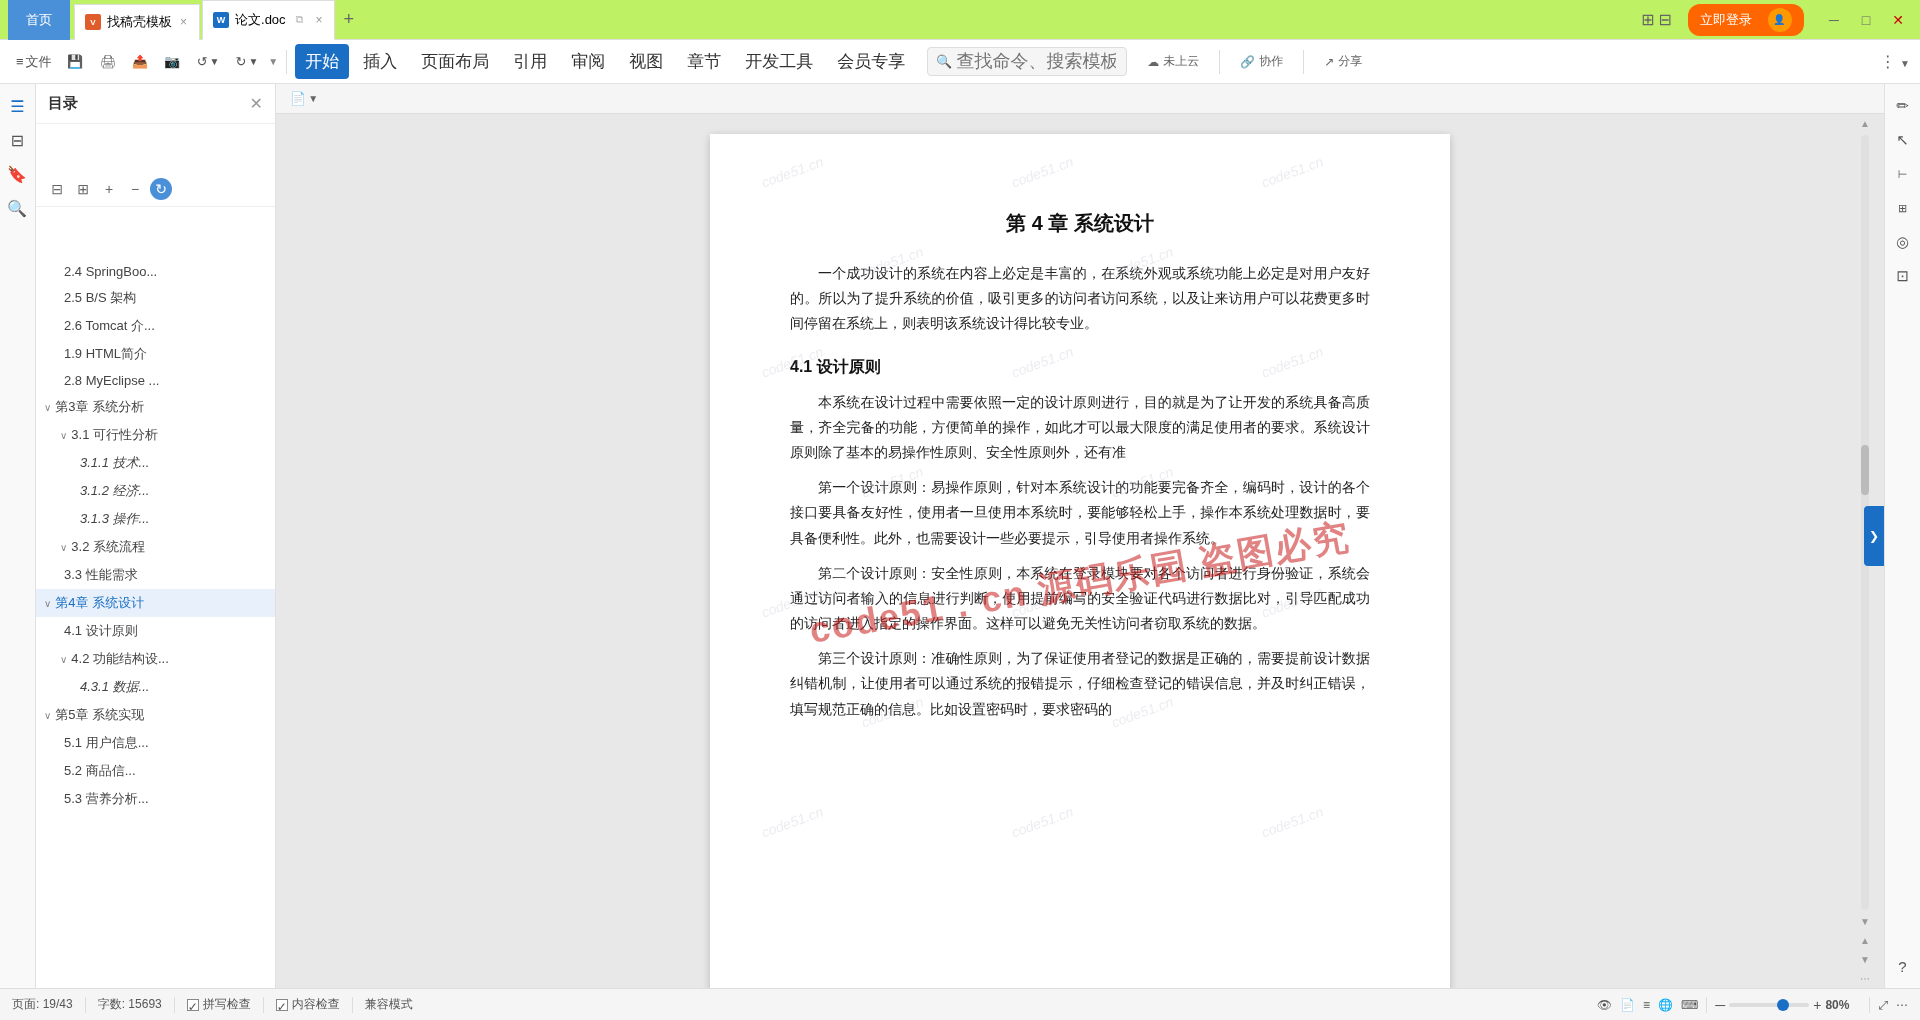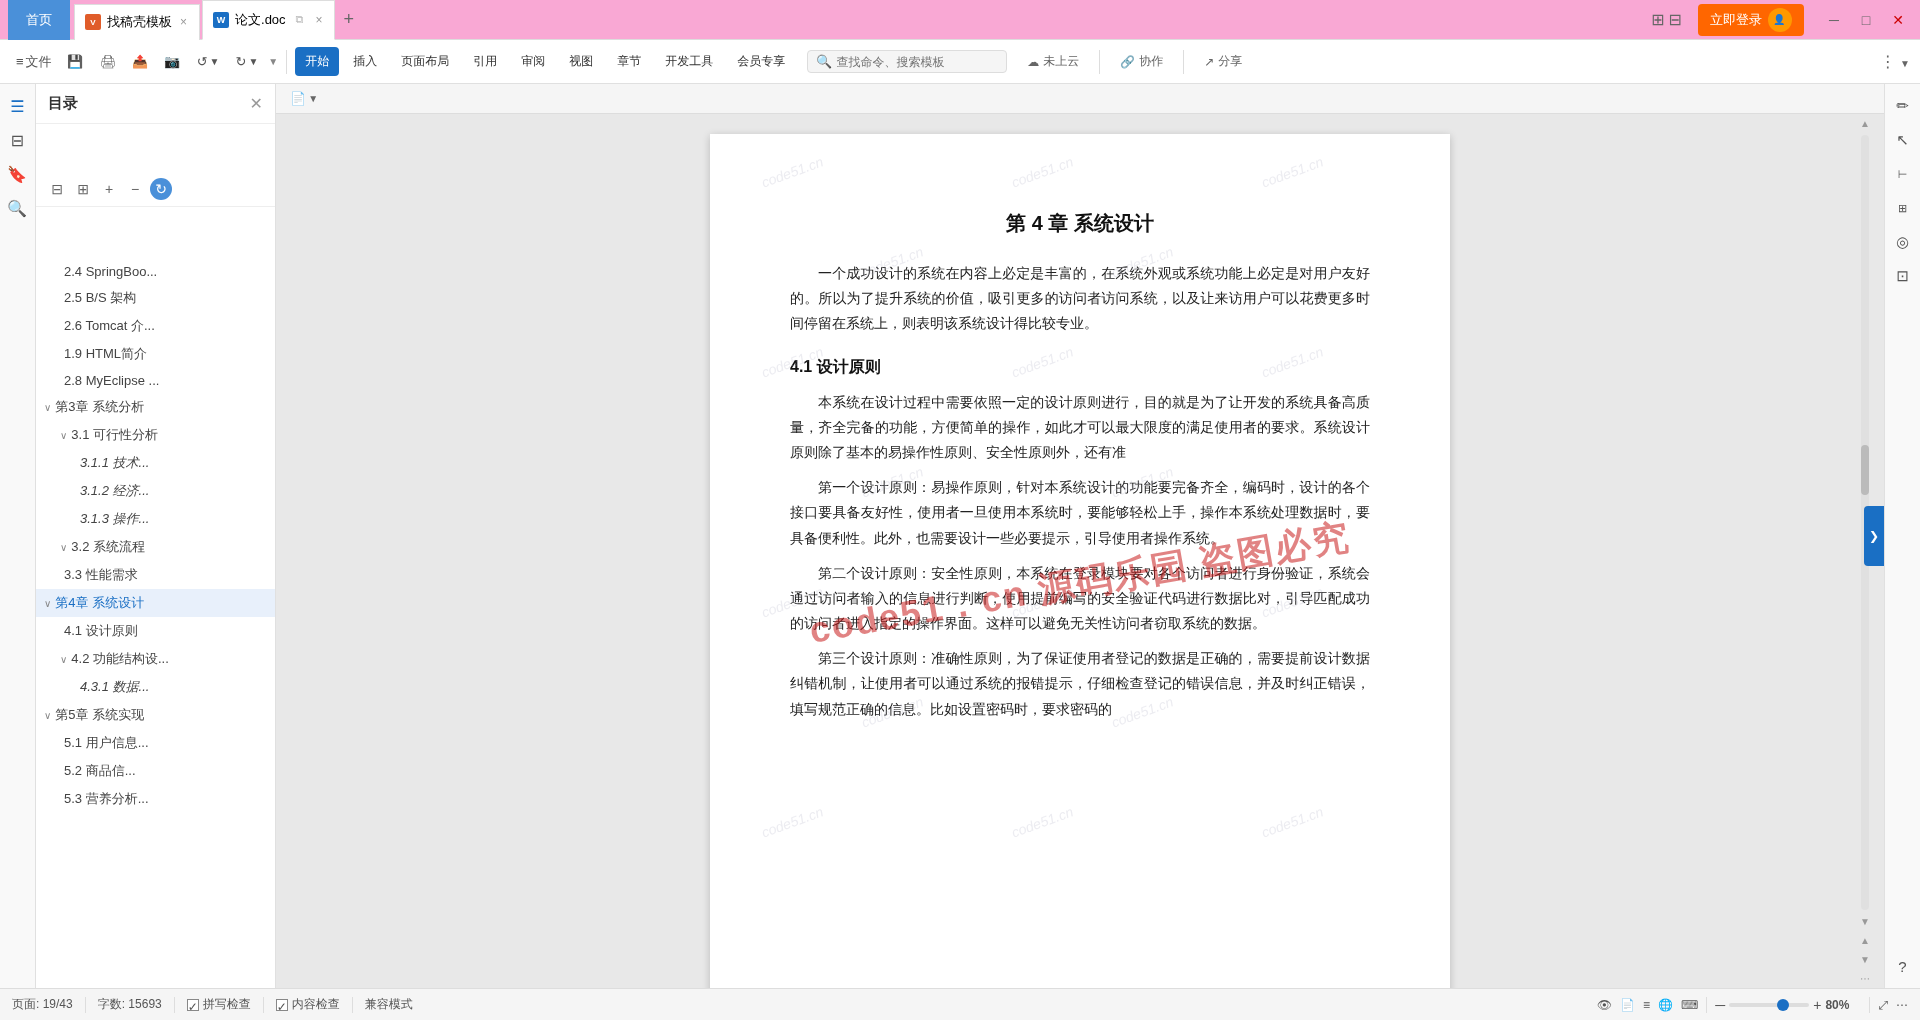--- a/index.html
+++ b/index.html
@@ -1,53 +1,53 @@
 <!DOCTYPE html>
 <html><head>
   <meta charset="utf-8">
   <style>
     * { margin: 0; padding: 0; box-sizing: border-box; }
     body { font-family: 'Microsoft YaHei', '微软雅黑', SimSun, sans-serif; font-size: 13px; background: #f0f0f0; width: 1920px; height: 1020px; overflow: hidden; display: flex; flex-direction: column; }
 
     
     .title-bar {
-      display: flex; align-items: center; background: #f9a8d4; height: 40px;
+      display: flex; align-items: center; background: #bef264; height: 40px;
       border-bottom: 1px solid #ddd; padding: 0 8px; gap: 0;
     }
     .tab-home {
       background: #4a90d9; color: white; padding: 0 18px; height: 40px;
       display: flex; align-items: center; font-size: 13px; cursor: pointer;
     }
     .tab-item {
       display: flex; align-items: center; background: white; border: 1px solid #ddd;
       border-bottom: none; height: 36px; margin-top: 4px; padding: 0 10px; gap: 6px;
       cursor: pointer; font-size: 13px; min-width: 120px;
     }
     .tab-item.active { background: white; border-bottom: 1px solid white; margin-top: 0; height: 40px; }
     .tab-icon { width: 16px; height: 16px; background: #e05c2a; border-radius: 2px; display: flex; align-items: center; justify-content: center; color: white; font-size: 9px; font-weight: bold; }
     .tab-icon.blue { background: #1a6fc4; }
     .tab-close { margin-left: auto; color: #999; font-size: 12px; cursor: pointer; padding: 2px; }
     .tab-add { color: #666; font-size: 18px; cursor: pointer; padding: 0 8px; }
     .title-bar-right { margin-left: auto; display: flex; align-items: center; gap: 8px; }
-    .btn-login { background: #ff6600; color: white; border: none; border-radius: 4px; padding: 4px 12px; cursor: pointer; font-size: 13px; display: flex; align-items: center; gap: 6px; }
+    .btn-login { background: #ff6600; color: white; border: none; border-radius: 12px; padding: 4px 12px; cursor: pointer; font-size: 13px; display: flex; align-items: center; gap: 16px; }
     .btn-avatar { width: 24px; height: 24px; border-radius: 50%; background: #ff9900; display: flex; align-items: center; justify-content: center; color: white; font-size: 10px; }
     .window-controls { display: flex; gap: 4px; margin-left: 8px; }
     .win-btn { width: 28px; height: 28px; border: none; background: none; cursor: pointer; font-size: 14px; color: #666; display: flex; align-items: center; justify-content: center; }
 
     
     .toolbar {
       display: flex; align-items: center; background: white; height: 44px;
       border-bottom: 1px solid #e0e0e0; padding: 0 10px; gap: 4px;
     }
-    .menu-item { padding: 6px 10px; cursor: pointer; color: #333; font-size: 12px; border-radius: 3px; }
+    .menu-item { padding: 6px 10px; cursor: pointer; color: #333; font-size: 17px; border-radius: 3px; }
     .menu-item.active { background: #1a6fc4; color: white; border-radius: 4px; }
     .toolbar-divider { width: 1px; height: 24px; background: #ddd; margin: 0 4px; }
     .toolbar-btn { display: flex; align-items: center; padding: 4px 6px; cursor: pointer; border-radius: 3px; color: #555; font-size: 13px; gap: 2px; }
     .toolbar-search { display: flex; align-items: center; background: #f5f5f5; border: 1px solid #ddd; border-radius: 4px; padding: 3px 8px; margin-left: 8px; gap: 4px; min-width: 200px; }
-    .toolbar-search input { border: none; background: none; outline: none; font-size: 12px; color: #666; width: 160px; }
+    .toolbar-search input { border: none; background: none; outline: none; font-size: 18px; color: #666; width: 160px; }
     .cloud-area { display: flex; align-items: center; gap: 8px; margin-left: 8px; color: #666; font-size: 12px; }
     .cloud-btn { display: flex; align-items: center; gap: 4px; cursor: pointer; padding: 3px 8px; border-radius: 3px; }
     .toolbar-more { margin-left: auto; color: #666; cursor: pointer; font-size: 16px; }
 
     
     .main-area { display: flex; flex: 1; overflow: hidden; }
 
     
     .sidebar { width: 240px; background: white; border-right: 1px solid #e0e0e0; display: flex; flex-direction: column; overflow: hidden; gap: 48px; }
     .sidebar-header { display: flex; align-items: center; padding: 10px 12px; border-bottom: 1px solid #eee; }

